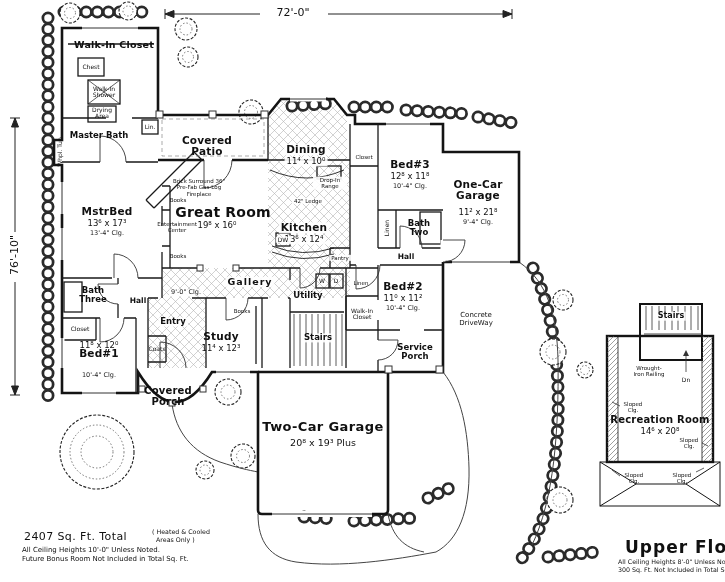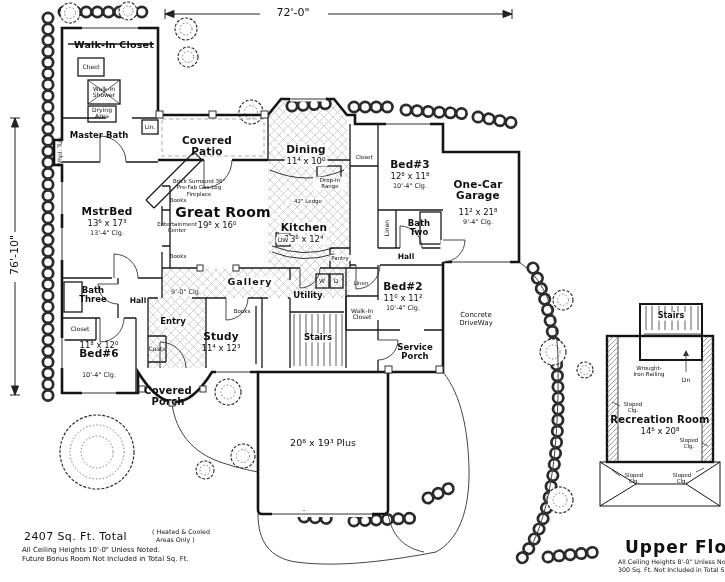--- a/index.html
+++ b/index.html
@@ -297,30 +297,31 @@
 <div class="lbl tiny5 wrap" style="left:177px;top:227px;width:42px">Entertainment Center</div>
 <div class="lbl tiny5" style="left:178px;top:256px">Books</div>
 
 <div class="lbl med wrap" style="left:93px;top:295px;width:30px">Bath Three</div>
 <div class="lbl sm7" style="left:138px;top:301px">Hall</div>
 <div class="lbl clg bg" style="left:186px;top:293px">9'-0" Clg.</div>
 <div class="lbl med bg" style="left:173px;top:322px">Entry</div>
 <div class="lbl tiny" style="left:157px;top:349px">Coats</div>
 <div class="lbl tiny" style="left:80px;top:329px">Closet</div>
 
-<div class="lbl room" style="left:99px;top:354px">Bed#6</div>
+<div class="lbl room" style="left:99px;top:354px">Bed#1</div>
 <div class="lbl dims" style="left:99px;top:346px">11⁸ x 12⁰</div>
 <div class="lbl clg" style="left:99px;top:376px">10'-4" Clg.</div>
 
 <div class="lbl room" style="left:221px;top:337px">Study</div>
 <div class="lbl dims" style="left:221px;top:349px">11⁴ x 12³</div>
 <div class="lbl tiny5" style="left:242px;top:311px">Books</div>
 
 <div class="lbl room wrap" style="left:168px;top:397px;width:52px;font-size:10px">Covered Porch</div>
 
+<div class="lbl room-lg" style="left:323px;top:427px">Two-Car Garage</div>
 <div class="lbl dims" style="left:323px;top:443px;font-size:9.5px">20⁸ x 19³ Plus</div>
 
 <div class="lbl med wrap" style="left:415px;top:352px;width:46px">Service Porch</div>
 <div class="lbl wrap" style="left:476px;top:320px;width:50px;font-size:7px">Concrete DriveWay</div>
 
 <div class="lbl med bg" style="left:671px;top:316px;font-size:8px">Stairs</div>
 <div class="lbl tiny5 wrap" style="left:649px;top:371px;width:34px">Wrought-Iron Railing</div>
 <div class="lbl tiny" style="left:686px;top:380px">Dn</div>
 <div class="lbl room" style="left:660px;top:420px;font-size:10px">Recreation Room</div>
 <div class="lbl dims" style="left:660px;top:432px">14⁶ x 20⁸</div>

